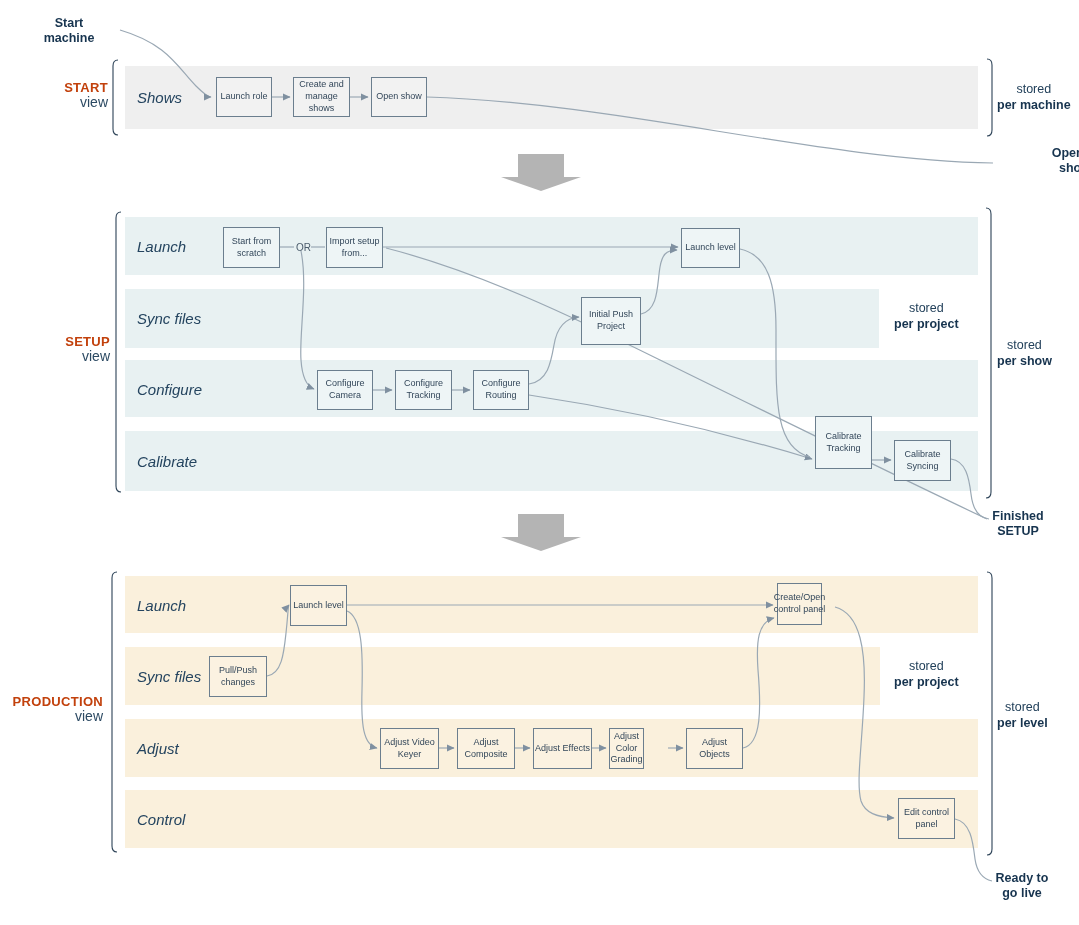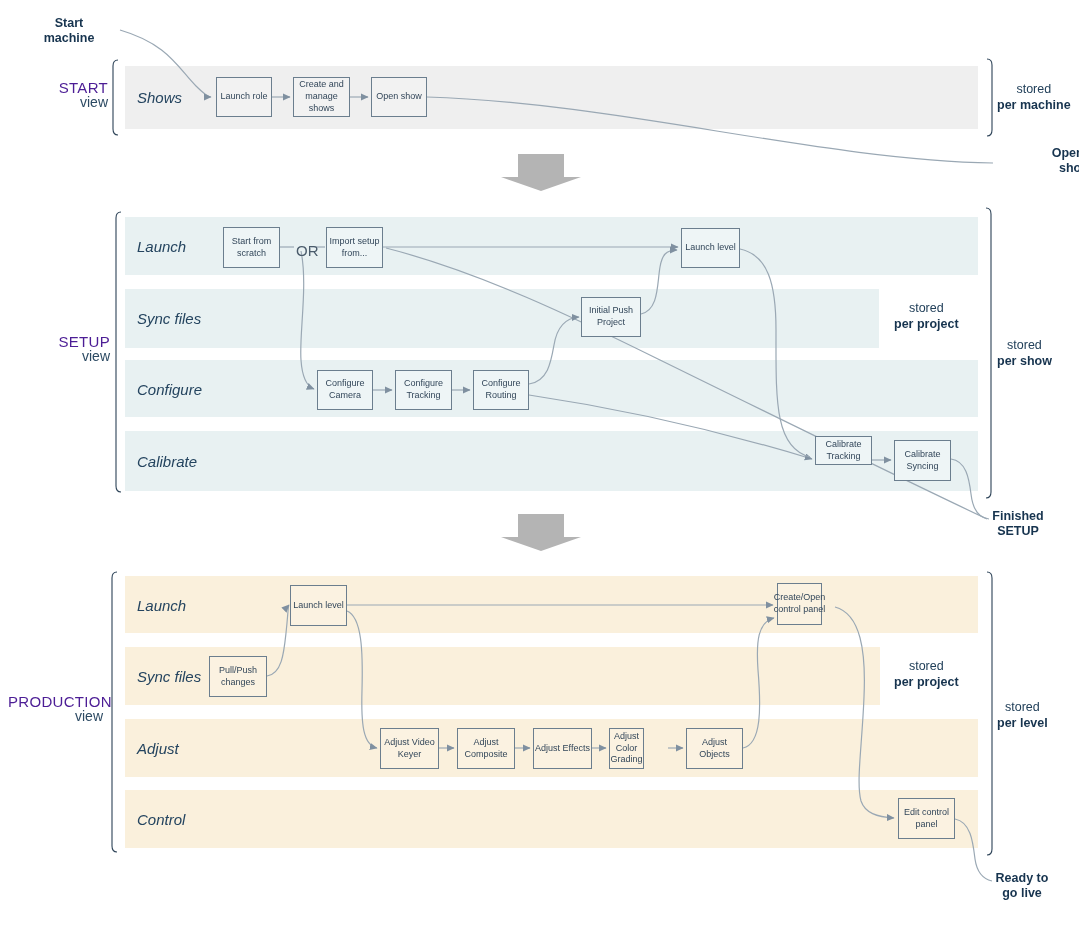--- a/index.html
+++ b/index.html
@@ -10,26 +10,26 @@
   .band.setup{background:#e8f1f2;}
   .band.prod{background:#faf0dc;}
   .layer{position:absolute;left:0;top:0;z-index:2;}
   .node{position:absolute;z-index:3;border:1px solid #6b7e8e;display:flex;align-items:center;justify-content:center;
         text-align:center;font-size:9px;line-height:1.3;color:#33475a;padding:0;box-sizing:border-box;}
   .node.start{background:#f2f2f2;}
   .node.setup{background:#eef5f6;}
   .node.prod{background:#fbf2e1;}
   .rowlabel{position:absolute;z-index:3;font-style:italic;font-size:15px;color:#24445f;}
   .viewlabel{position:absolute;z-index:3;text-align:right;line-height:15px;}
-  .viewlabel .big{font-weight:normal;font-size:15px;letter-spacing:.3px;color:#4c1d95;}
+  .viewlabel .big{font-weight:bold;font-size:13px;letter-spacing:.3px;color:#c2410c;}
   .viewlabel .small{font-size:14px;color:#2c4a63;}
   .stored{position:absolute;z-index:3;font-size:12.5px;line-height:16px;color:#22405a;text-align:center;}
   .stored .b{font-weight:bold;color:#17344f;}
   .extlabel{position:absolute;z-index:3;font-size:12.5px;font-weight:bold;text-align:center;line-height:15px;color:#17344f;}
-  .orlabel{position:absolute;z-index:3;font-size:15px;color:#4a5b6b;}
+  .orlabel{position:absolute;z-index:3;font-size:10px;color:#4a5b6b;}
 </style>
 </head>
 <body>
 
 <div class="canvas">
 
   <div class="band start" style="left:125px;top:66px;width:853px;height:63px"></div>
 
   <div class="band setup" style="left:125px;top:217px;width:853px;height:58px"></div>
   <div class="band setup" style="left:125px;top:289px;width:754px;height:59px"></div>
@@ -119,25 +119,25 @@
   </div>
   <div class="rowlabel" style="left:137px;top:238px">Launch</div>
   <div class="rowlabel" style="left:137px;top:310px">Sync files</div>
   <div class="rowlabel" style="left:137px;top:381px">Configure</div>
   <div class="rowlabel" style="left:137px;top:453px">Calibrate</div>
 
   <div class="node setup" style="left:223px;top:227px;width:57px;height:41px">Start from scratch</div>
   <div class="orlabel" style="left:296px;top:242px">OR</div>
   <div class="node setup" style="left:326px;top:227px;width:57px;height:41px">Import setup from...</div>
   <div class="node setup" style="left:681px;top:228px;width:59px;height:40px">Launch level</div>
-  <div class="node setup" style="left:581px;top:297px;width:60px;height:40px">Initial Push Project</div>
+  <div class="node setup" style="left:581px;top:297px;width:60px;height:48px">Initial Push Project</div>
   <div class="node setup" style="left:317px;top:370px;width:56px;height:40px">Configure Camera</div>
   <div class="node setup" style="left:395px;top:370px;width:57px;height:40px">Configure Tracking</div>
   <div class="node setup" style="left:473px;top:370px;width:56px;height:40px">Configure Routing</div>
-  <div class="node setup" style="left:815px;top:436px;width:57px;height:29px">Calibrate Tracking</div>
+  <div class="node setup" style="left:815px;top:416px;width:57px;height:53px">Calibrate Tracking</div>
   <div class="node setup" style="left:894px;top:440px;width:57px;height:41px">Calibrate Syncing</div>
 
   <div class="stored" style="left:894px;top:300px">
     <div>stored</div>
     <div class="b">per project</div>
   </div>
   <div class="stored" style="left:997px;top:337px">
     <div>stored</div>
     <div class="b">per show</div>
   </div>

